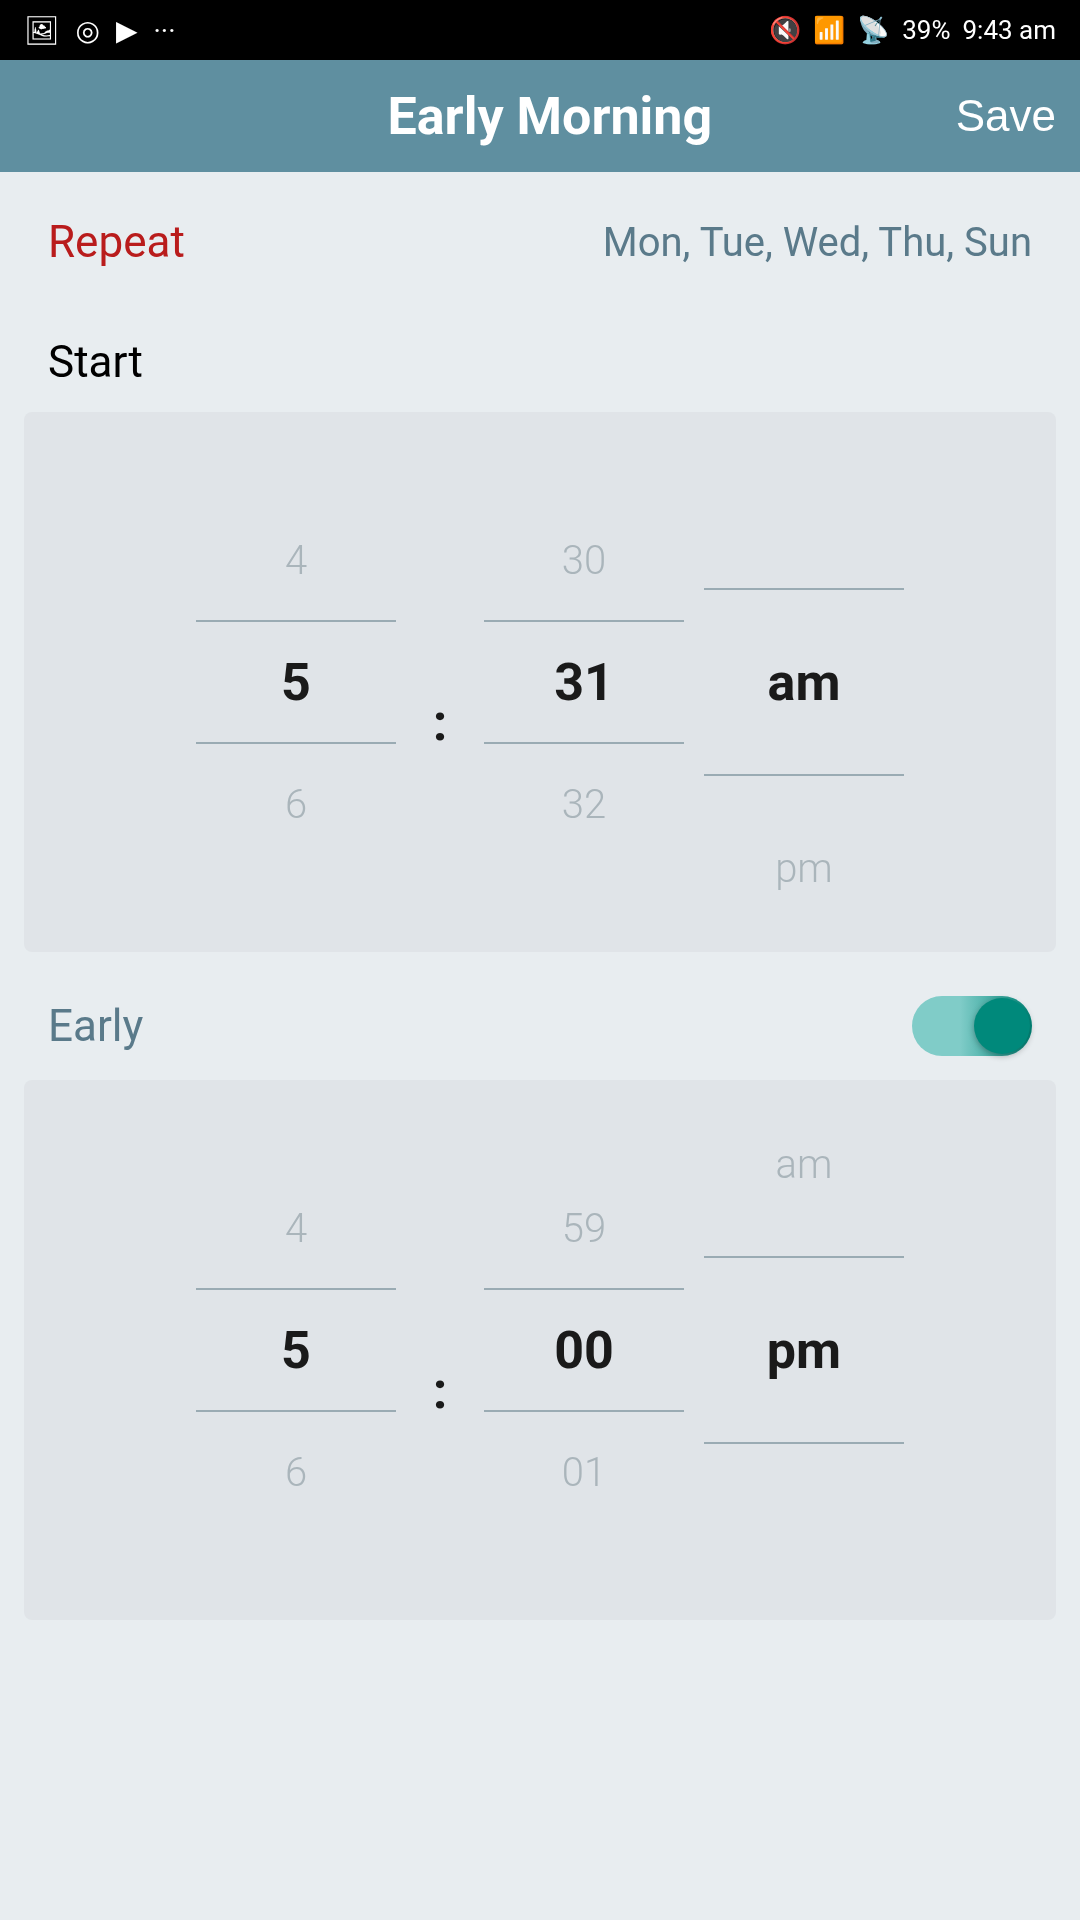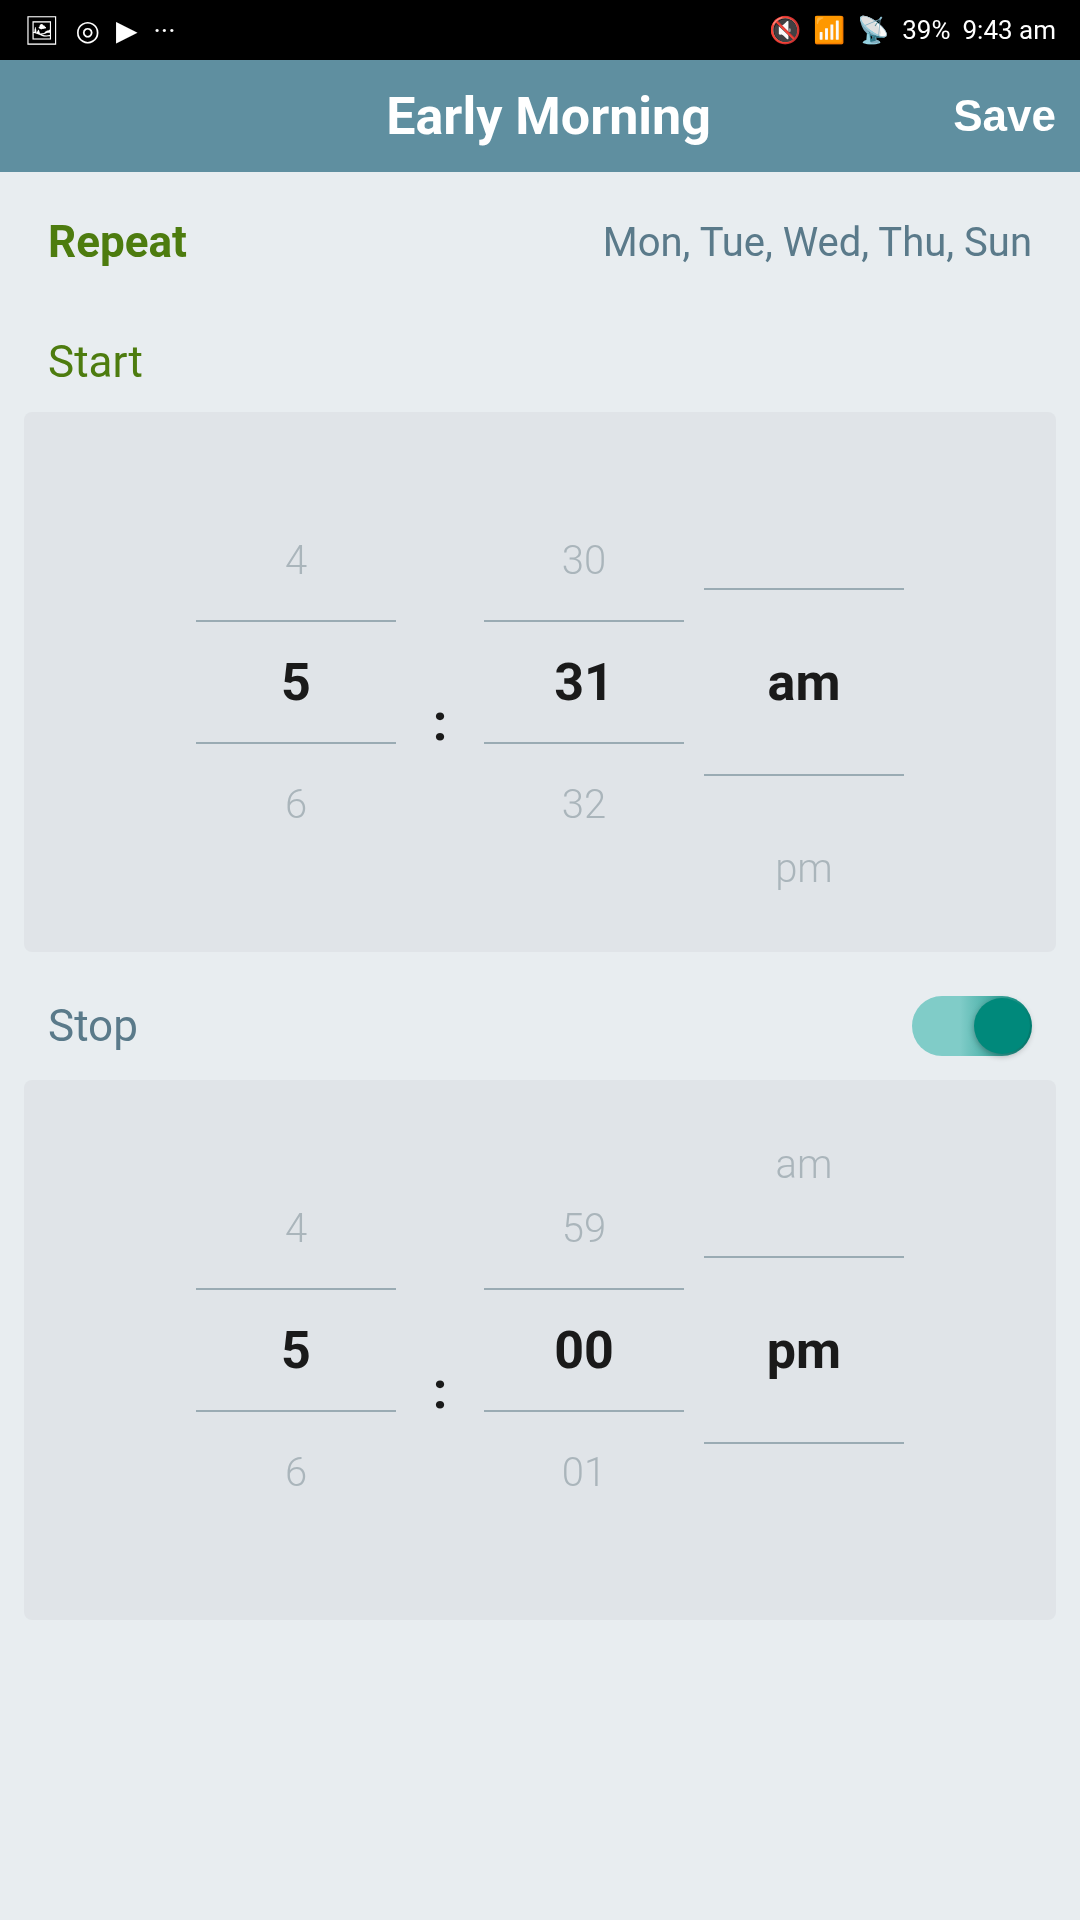--- a/index.html
+++ b/index.html
@@ -51,21 +51,21 @@
     .app-bar-title {
       color: #fff;
       font-size: 52px;
       font-weight: bold;
       flex: 1;
       text-align: center;
     }
     .app-bar-save {
       color: #fff;
       font-size: 44px;
-      font-weight: 700;
+      font-weight: 400;
       background: none;
       border: none;
       cursor: pointer;
     }
 
     
     .content {
       flex: 1;
       background-color: #e8edf0;
       padding: 0;
@@ -74,33 +74,33 @@
     
     .repeat-row {
       display: flex;
       align-items: center;
       justify-content: space-between;
       padding: 44px 48px;
       background-color: #e8edf0;
     }
     .repeat-label {
       font-size: 44px;
-      color: #4d7c0f;
-      font-weight: 700;
+      color: #b91c1c;
+      font-weight: 400;
     }
     .repeat-value {
       font-size: 40px;
       color: #5a7a8a;
       font-weight: 400;
     }
 
     
     .section-label {
       font-size: 44px;
-      color: #4d7c0f;
+      color: #000000;
       font-weight: 400;
       padding: 24px 48px 24px 48px;
     }
 
     
     .time-picker-container {
       background-color: #e0e4e8;
       margin: 0 24px;
       border-radius: 8px;
       padding: 24px 0;
@@ -277,21 +277,21 @@
         <div class="divider-line"></div>
         <div class="time-cell active">am</div>
         <div class="divider-line"></div>
         <div class="time-cell inactive">pm</div>
       </div>
 
     </div>
   </div>
 
   <div class="stop-row">
-    <span class="stop-label">Stop</span>
+    <span class="stop-label">Early</span>
     <div class="toggle-wrapper">
       <div class="toggle">
         <div class="toggle-knob"></div>
       </div>
     </div>
   </div>
 
   <div class="time-picker-container-stop">
     <div class="time-picker">
 

